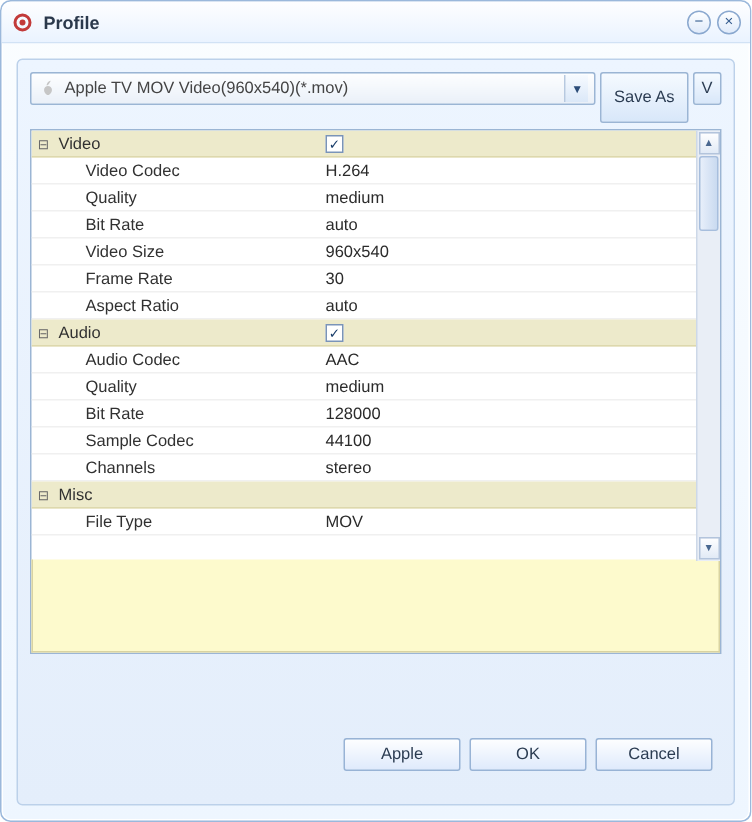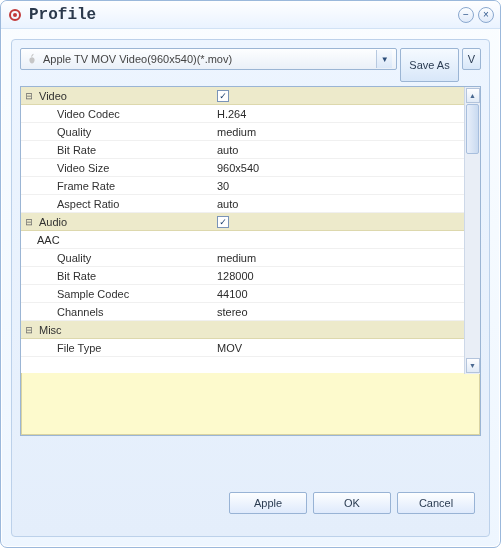--- a/index.html
+++ b/index.html
@@ -30,24 +30,23 @@
     background: linear-gradient(#fefeff, #eaf3ff);
     border-bottom: 1px solid #d1e2f5;
     border-radius: 7px 7px 0 0;
   }
   .title-icon {
     width: 16px; height: 16px;
     margin-right: 6px;
   }
   .title-text {
     font-weight: bold;
-    font-size: 16px;
+    font-size: 12px;
     color: #2b394c;
     flex: 1;
-    font-family: Liberation Mono, monospace;
   }
   .title-btns { display: flex; gap: 4px; }
   .tbtn {
     width: 16px; height: 16px;
     border: 1px solid #8aa8cf;
     border-radius: 50%;
     background: linear-gradient(#fdfeff,#dfeafa);
     display: flex; align-items:center; justify-content:center;
     font-size: 10px; color:#325a8e;
     cursor: pointer;
@@ -283,20 +282,21 @@
               <span class="cell-value">auto</span>
             </div>
 
           <div class="row section">
             <span class="cell-expand">⊟</span>
             <span class="cell-name">Audio</span>
             <span class="cell-value"><span class="chk">✓</span></span>
           </div>
           <div class="row">
               <span class="cell-expand"></span>
+              <span class="cell-name">Audio Codec</span>
               <span class="cell-value">AAC</span>
             </div>
           <div class="row">
               <span class="cell-expand"></span>
               <span class="cell-name">Quality</span>
               <span class="cell-value">medium</span>
             </div>
           <div class="row">
               <span class="cell-expand"></span>
               <span class="cell-name">Bit Rate</span>

